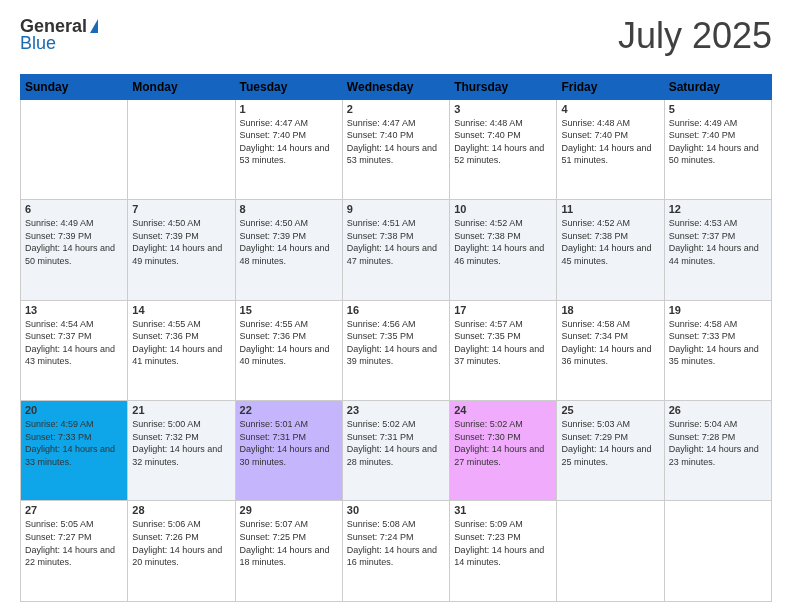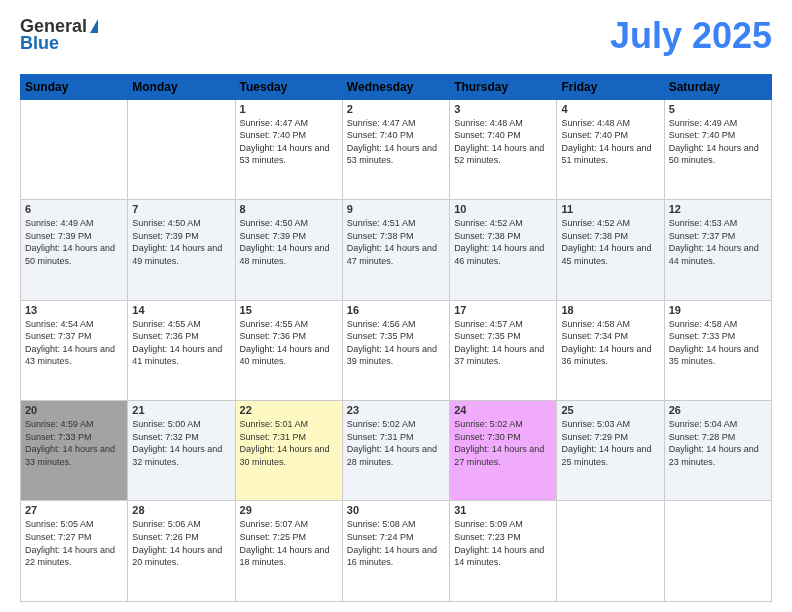--- a/index.html
+++ b/index.html
@@ -30,22 +30,22 @@
     }
     .logo-row {
       display: flex;
       align-items: center;
     }
     .title-section {
       text-align: right;
     }
     .title-month {
       font-size: 36px;
-      font-weight: bold;
-      color: #3b82f6;
+      font-weight: normal;
+      color: #404040;
       line-height: 1.1;
     }
     .title-location {
       font-size: 15px;
       color: #555;
     }
     .calendar {
       flex: 1;
       border: 1px solid #ccc;
       border-collapse: collapse;
@@ -91,21 +91,21 @@
 </head>
 <body>
 
 <div class="page">
   <div class="header">
     <div class="logo">
       <div class="logo-row">
         <span style="font-size:18px;font-weight:bold;color:#333;">General</span>
         <span style="display:inline-block;width:0;height:0;border-left:8px solid transparent;border-right:0px solid transparent;border-bottom:14px solid #1a6bb5;margin-left:3px;margin-bottom:2px;"></span>
       </div>
-      <span style="font-size:18px;font-weight:bold;color:#1a6bb5;margin-top:-4px;">Blue</span>
+      <span style="font-size:18px;font-weight:normal;color:#1a6bb5;margin-top:-4px;">Blue</span>
     </div>
     <div class="title-section">
       <div class="title-month">July 2025</div>
     </div>
   </div>
 
   <table class="calendar">
     <thead>
       <tr>
         <th>Sunday</th>
@@ -234,33 +234,33 @@
 Daylight: 14 hours and 36 minutes.</div>
           </td>
           <td>
             <span class="day-num">19</span>
             <div class="day-info" style="white-space: pre-line;">Sunrise: 4:58 AM
 Sunset: 7:33 PM
 Daylight: 14 hours and 35 minutes.</div>
           </td>
         </tr>
         <tr>
-          <td style="background: #a3a3a3;">
+          <td style="background: #0ea5e9;">
             <span class="day-num">20</span>
             <div class="day-info" style="white-space: pre-line;">Sunrise: 4:59 AM
 Sunset: 7:33 PM
 Daylight: 14 hours and 33 minutes.</div>
           </td>
           <td style="background: rgb(240, 244, 248);">
             <span class="day-num">21</span>
             <div class="day-info" style="white-space: pre-line;">Sunrise: 5:00 AM
 Sunset: 7:32 PM
 Daylight: 14 hours and 32 minutes.</div>
           </td>
-          <td style="background: #fef9c3;">
+          <td style="background: #c4b5fd;">
             <span class="day-num">22</span>
             <div class="day-info" style="white-space: pre-line;">Sunrise: 5:01 AM
 Sunset: 7:31 PM
 Daylight: 14 hours and 30 minutes.</div>
           </td>
           <td style="background: rgb(240, 244, 248);">
             <span class="day-num">23</span>
             <div class="day-info" style="white-space: pre-line;">Sunrise: 5:02 AM
 Sunset: 7:31 PM
 Daylight: 14 hours and 28 minutes.</div>

